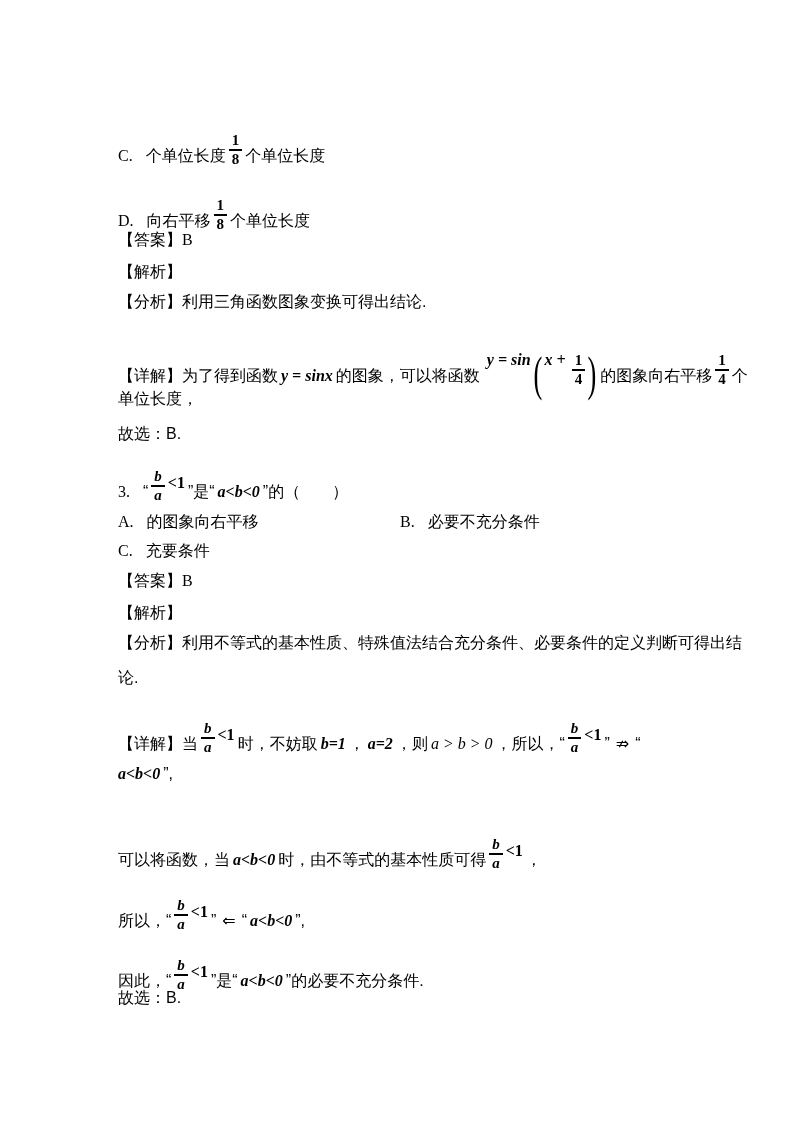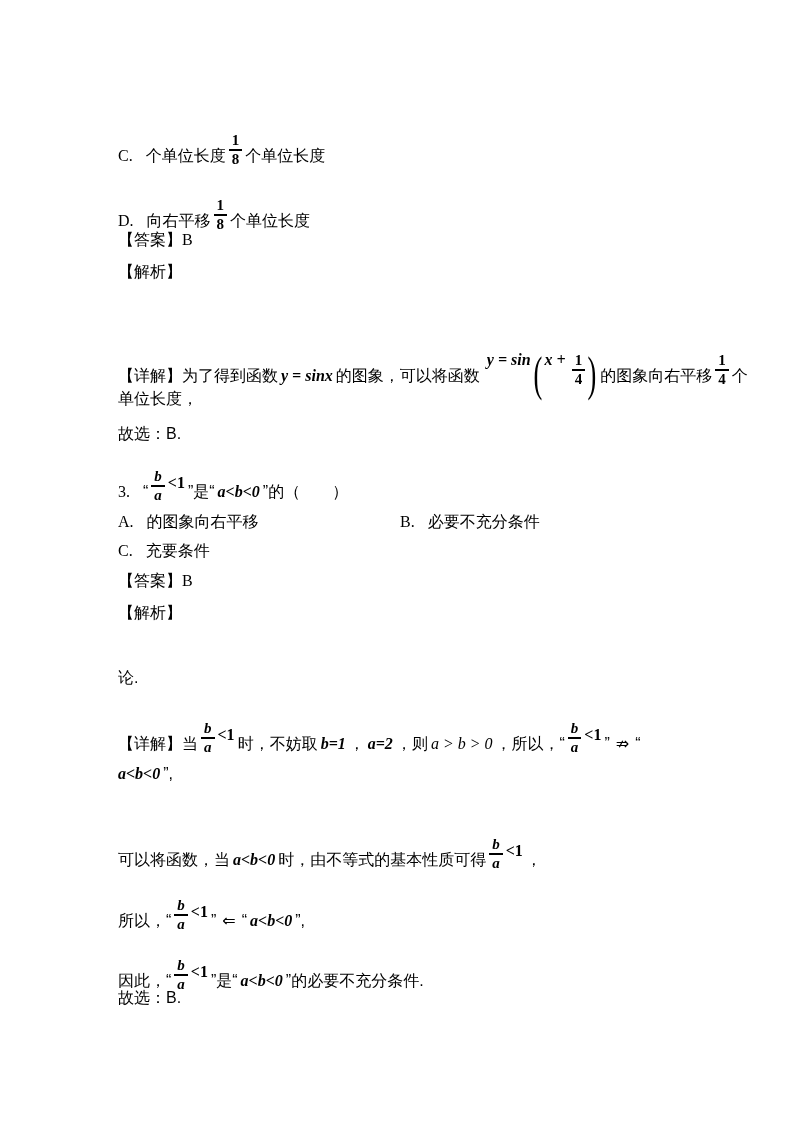--- a/index.html
+++ b/index.html
@@ -45,20 +45,23 @@
   </div>
 
   <div class="line" style="top:230px">
     <span>【答案】</span><span class="lat">B</span>
   </div>
 
   <div class="line" style="top:262px">
     <span>【解析】</span>
   </div>
 
+  <div class="line" style="top:292px">
+    <span>【分析】</span><span>利用三角函数图象变换可得出结论.</span>
+  </div>
 
   <div class="line" style="top:352px">
     <span>【详解】</span><span>为了得到函数</span><span class="m">y = sinx</span><span>的图象，可以将函数</span><span class="bigf"><span class="m raise">y = sin</span><span class="bigp">(</span><span class="m raise">x +</span><span class="frac"><span class="num">1</span><span class="den">4</span></span><span class="bigp">)</span></span><span>的图象向右平移</span><span class="frac"><span class="num">1</span><span class="den">4</span></span><span>个</span>
   </div>
 
   <div class="line" style="top:389px">
     <span>单位长度，</span>
   </div>
 
   <div class="line" style="top:424px">
@@ -81,20 +84,23 @@
   </div>
 
   <div class="line" style="top:571px">
     <span>【答案】</span><span class="lat">B</span>
   </div>
 
   <div class="line" style="top:603px">
     <span>【解析】</span>
   </div>
 
+  <div class="line" style="top:633px">
+    <span>【分析】</span><span>利用不等式的基本性质、特殊值法结合充分条件、必要条件的定义判断可得出结</span>
+  </div>
 
   <div class="line" style="top:668px">
     <span>论.</span>
   </div>
 
   <div class="line" style="top:720px">
     <span>【详解】</span><span>当</span><span class="frac it"><span class="num">b</span><span class="den">a</span></span><span class="cmp">&lt;1</span><span>时，不妨取</span><span class="m">b=1</span><span>，</span><span class="m">a=2</span><span>，则</span><span class="mlight">a &gt; b &gt; 0</span><span>，所以，“</span><span class="frac it"><span class="num">b</span><span class="den">a</span></span><span class="cmp">&lt;1</span><span>”</span><span class="arrow">⇏</span><span>“</span>
   </div>
 
   <div class="line" style="top:764px">

